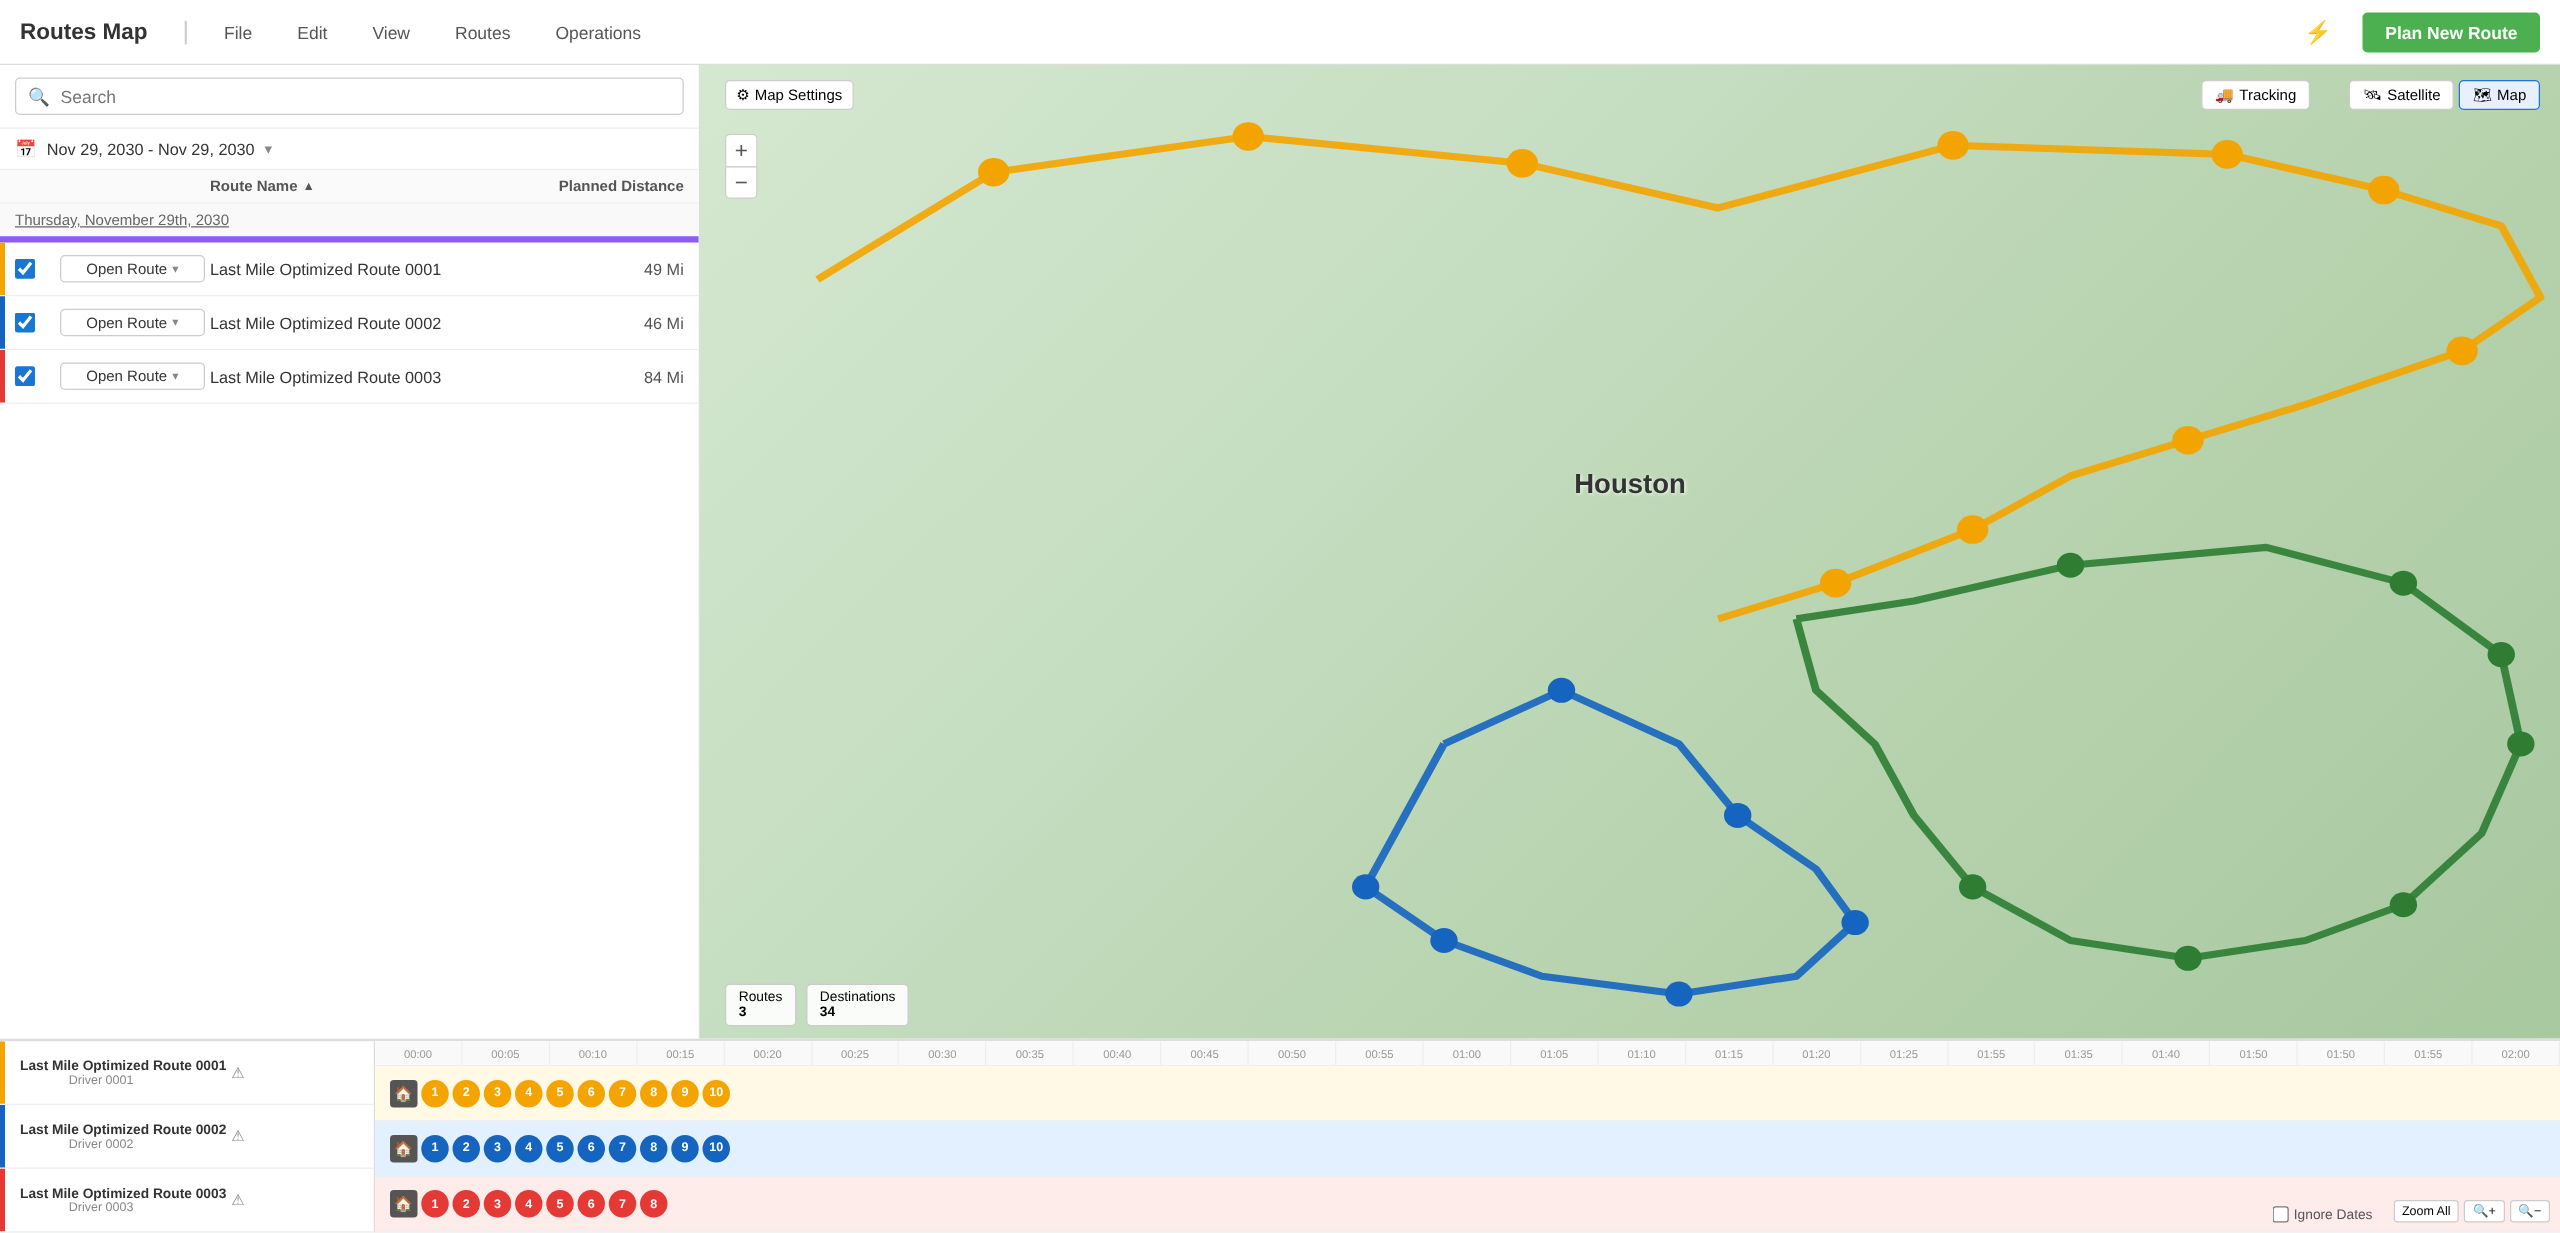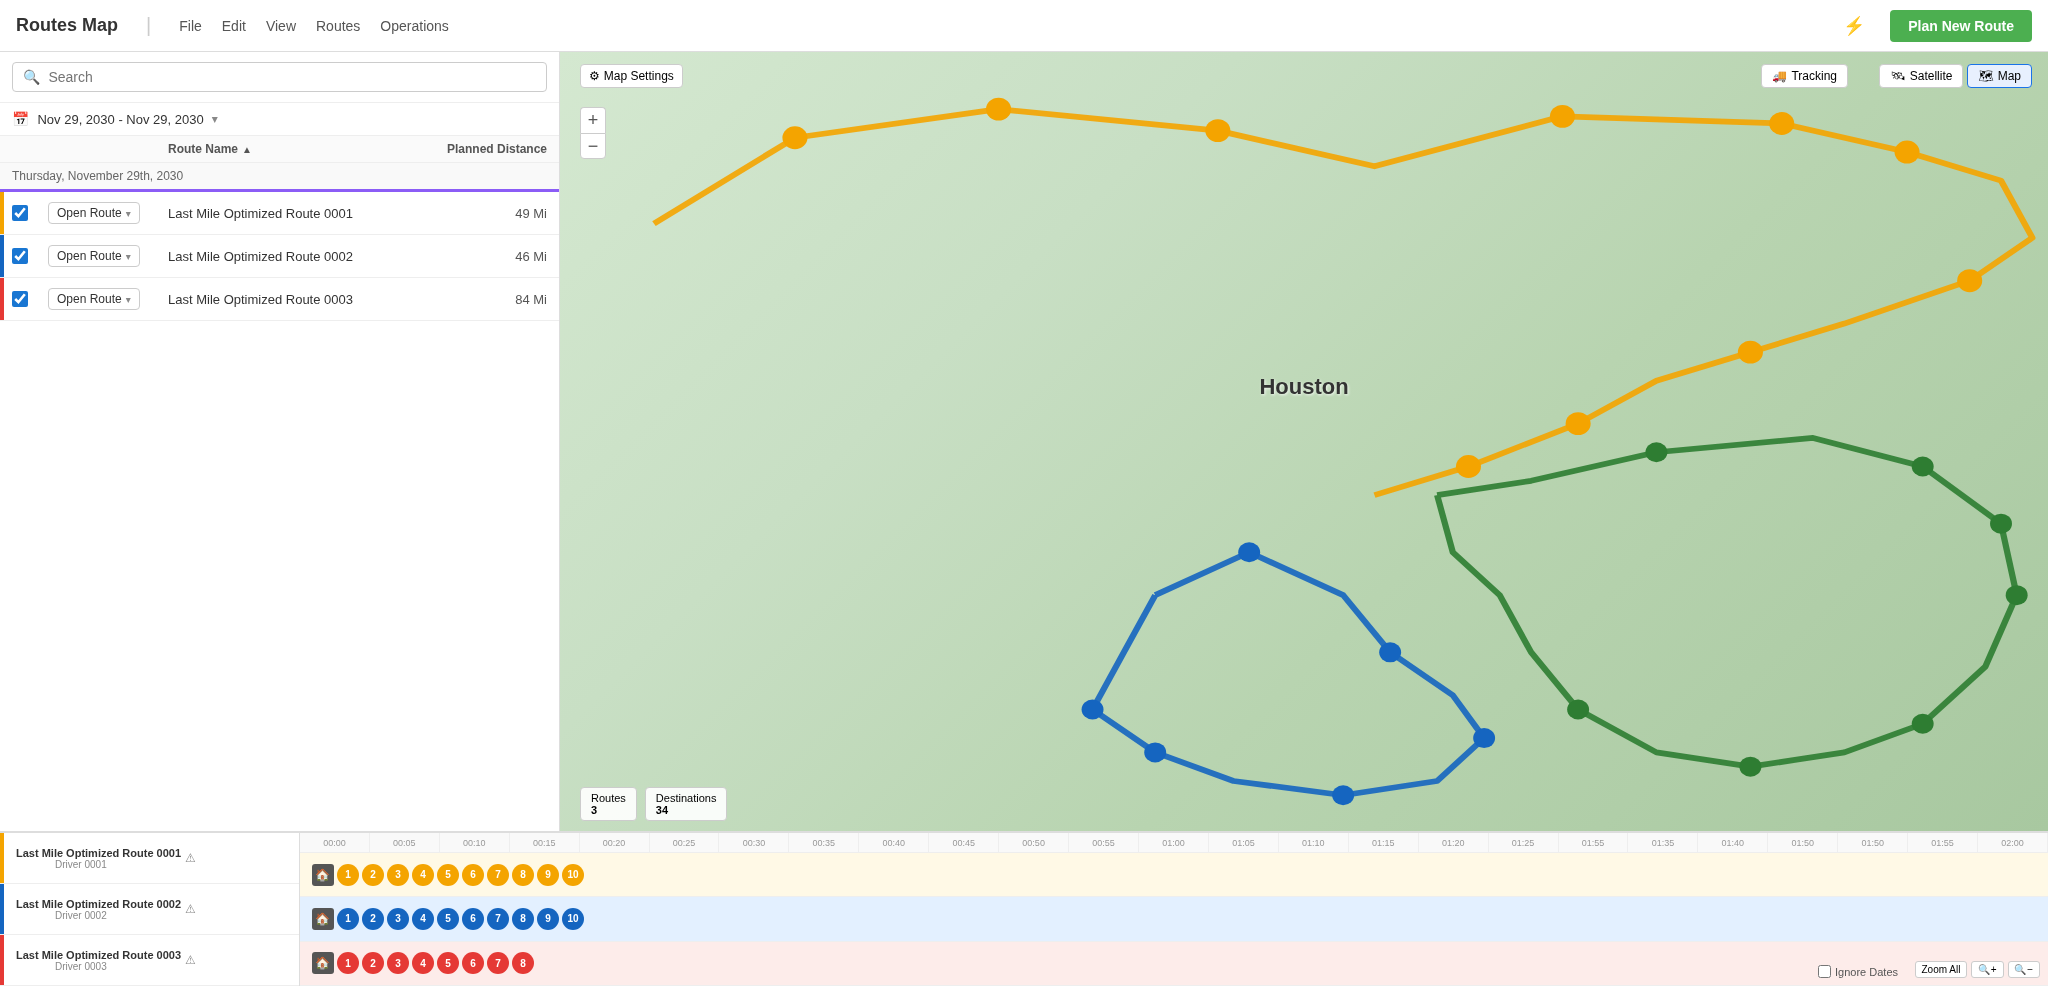--- a/index.html
+++ b/index.html
@@ -6,21 +6,21 @@
     body { font-family: -apple-system, BlinkMacSystemFont, 'Segoe UI', sans-serif; background: #f5f5f5; overflow: hidden; }
 
     
     .top-nav {
       display: flex; align-items: center; height: 52px;
       background: #fff; border-bottom: 1px solid #ddd;
       padding: 0 16px; gap: 24px;
     }
     .app-title { font-size: 18px; font-weight: 600; color: #333; }
     .nav-sep { color: #ccc; font-size: 20px; margin: 0 4px; }
-    .nav-menu { display: flex; gap: 20px; }
+    .nav-menu { display: flex; gap: 36px; }
     .nav-item { font-size: 14px; color: #555; cursor: pointer; padding: 4px 0; }
     .nav-spacer { flex: 1; }
     .flash-icon { font-size: 18px; color: #555; cursor: pointer; }
     .plan-btn {
       background: #4caf50; color: #fff; border: none;
       padding: 8px 18px; border-radius: 4px; font-size: 14px;
       font-weight: 600; cursor: pointer;
     }
 
     
@@ -71,39 +71,39 @@
     }
     .th-checkbox { width: 36px; }
     .th-status { width: 120px; }
     .th-name { flex: 1; font-size: 12px; color: #555; font-weight: 600; display: flex; align-items: center; gap: 4px; }
     .th-dist { width: 110px; font-size: 12px; color: #555; font-weight: 600; text-align: right; }
     .sort-arrow { font-size: 10px; }
 
     
     .date-group-label {
       padding: 6px 12px; font-size: 12px; color: #666;
-      background: #f9f9f9; border-bottom: 3px solid #8b5cf6;
+      background: #f9f9f9; border-bottom: 5px solid #8b5cf6; text-decoration: underline;
     }
 
     
     .route-row {
       display: flex; align-items: center;
       padding: 10px 12px; border-bottom: 1px solid #eee;
       cursor: pointer; position: relative;
     }
     .route-color-bar {
       position: absolute; left: 0; top: 0; bottom: 0; width: 4px;
     }
     .row-checkbox { width: 36px; display: flex; align-items: center; }
     .row-checkbox input[type=checkbox] { width: 16px; height: 16px; accent-color: #1976d2; cursor: pointer; }
     .row-status { width: 120px; }
     .status-badge {
       display: inline-flex; align-items: center; gap: 4px;
       background: #fff; border: 1px solid #ccc;
-      border-radius: 4px; padding: 3px 8px; font-size: 12px; color: #333;
+      border-radius: 4px; padding: 3px 20px; font-size: 12px; color: #333;
     }
     .status-dropdown { font-size: 10px; color: #888; }
     .row-name { flex: 1; font-size: 13px; color: #333; }
     .row-dist { width: 110px; font-size: 13px; color: #555; text-align: right; }
 
     
     .map-area {
       flex: 1; position: relative; overflow: hidden;
       background: #e8eaed;
     }

